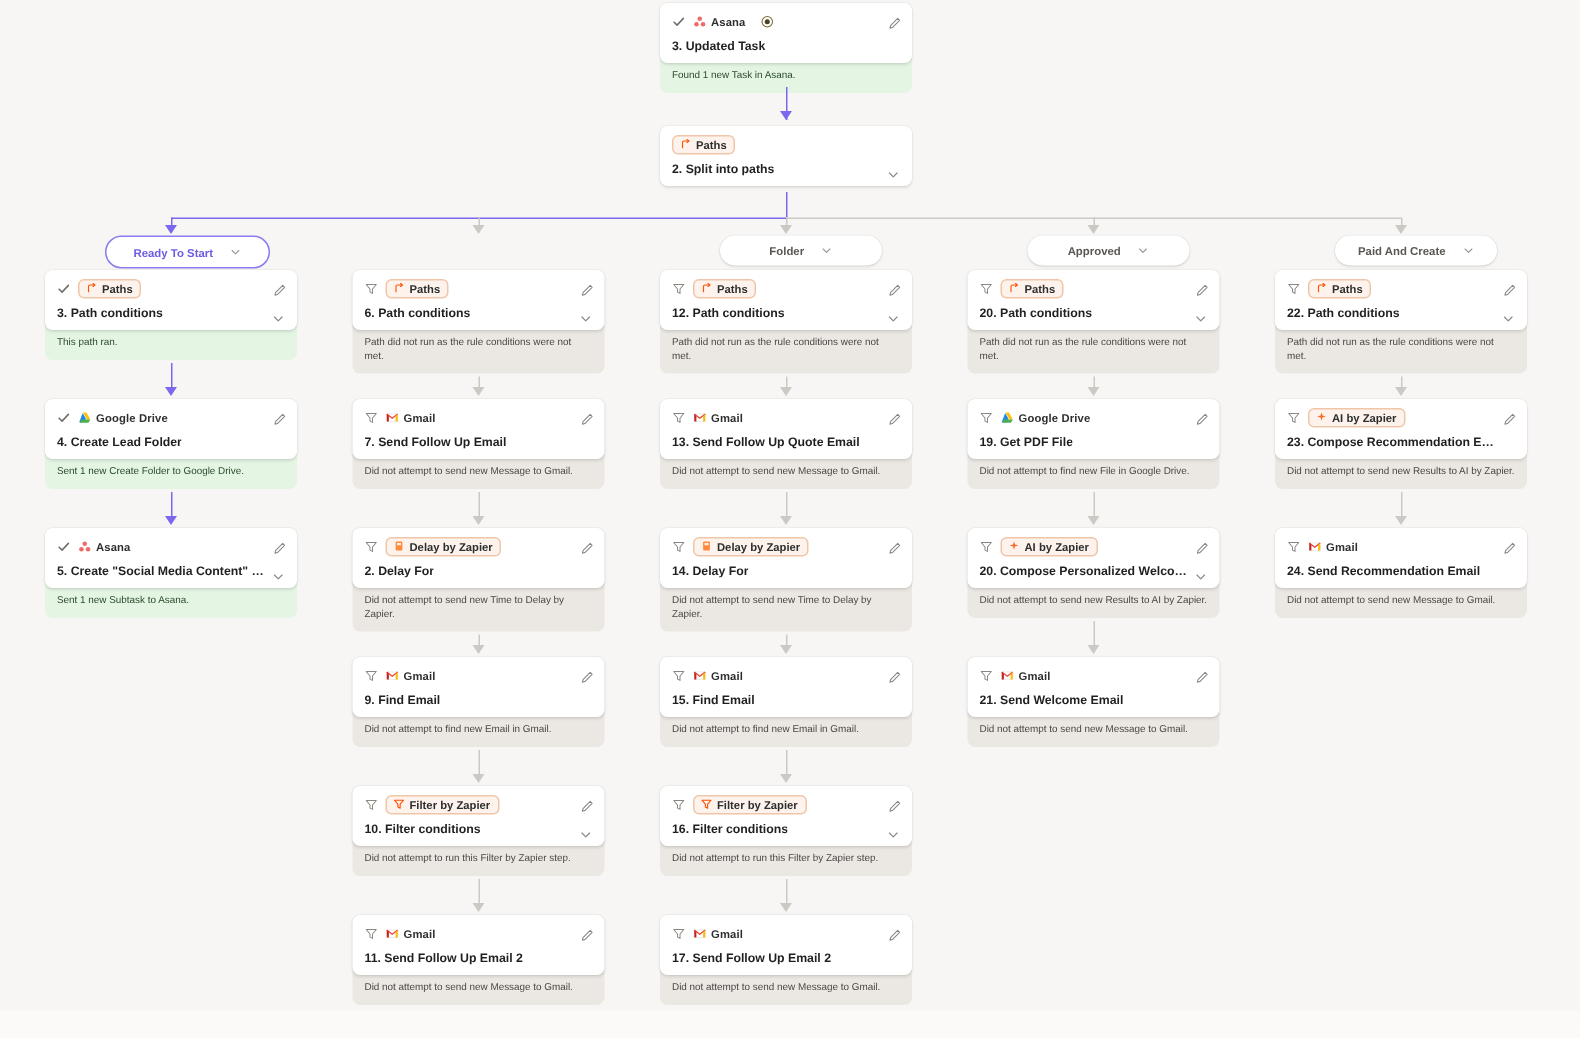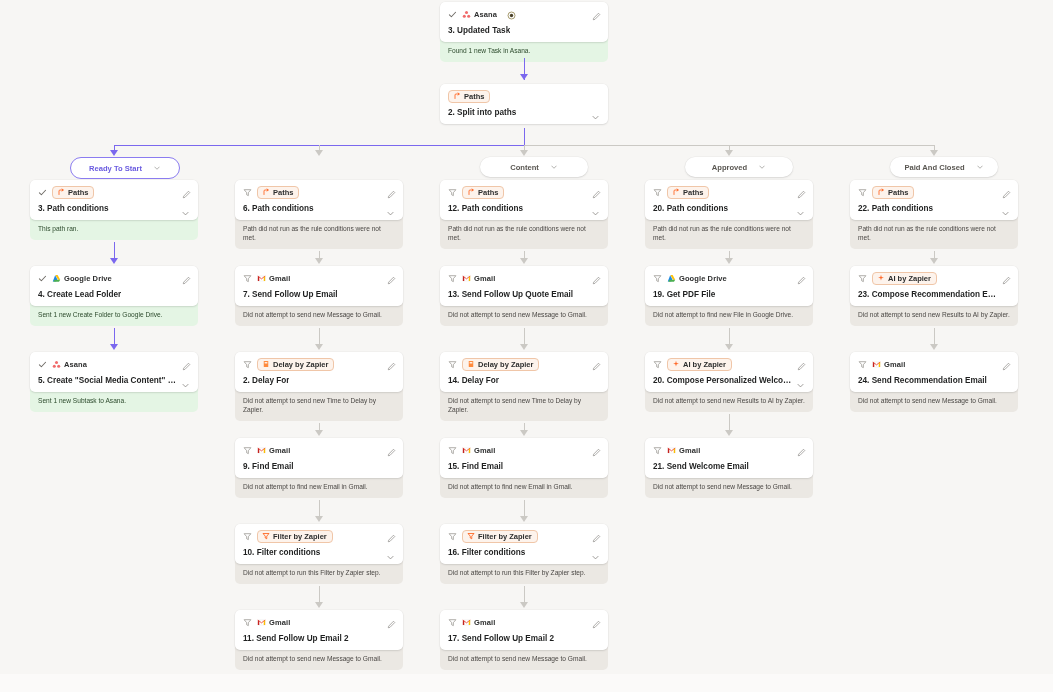--- a/index.html
+++ b/index.html
@@ -142,33 +142,33 @@
           <path d="M3.5 6 L8 10.5 L12.5 6" fill="none" stroke="#6f6c67" stroke-width="1.5" stroke-linecap="round" stroke-linejoin="round"></path>
         </svg></span>
     </div>
     <div class="pill" style="left: 275px; top: 157px; width: 88px; margin-top: 27px;">
       <span>No Response</span>
       <span class="chev"><svg width="8" height="8" viewBox="0 0 16 16">
           <path d="M3.5 6 L8 10.5 L12.5 6" fill="none" stroke="#6f6c67" stroke-width="1.5" stroke-linecap="round" stroke-linejoin="round"></path>
         </svg></span>
     </div>
     <div class="pill" style="left: 480px; top: 157px; width: 88px;">
-      <span>Content</span>
+      <span>Folder</span>
       <span class="chev"><svg width="8" height="8" viewBox="0 0 16 16">
           <path d="M3.5 6 L8 10.5 L12.5 6" fill="none" stroke="#6f6c67" stroke-width="1.5" stroke-linecap="round" stroke-linejoin="round"></path>
         </svg></span>
     </div>
     <div class="pill" style="left: 685px; top: 157px; width: 88px;">
       <span>Approved</span>
       <span class="chev"><svg width="8" height="8" viewBox="0 0 16 16">
           <path d="M3.5 6 L8 10.5 L12.5 6" fill="none" stroke="#6f6c67" stroke-width="1.5" stroke-linecap="round" stroke-linejoin="round"></path>
         </svg></span>
     </div>
     <div class="pill" style="left: 890px; top: 157px; width: 88px;">
-      <span>Paid And Closed</span>
+      <span>Paid And Create</span>
       <span class="chev"><svg width="8" height="8" viewBox="0 0 16 16">
           <path d="M3.5 6 L8 10.5 L12.5 6" fill="none" stroke="#6f6c67" stroke-width="1.5" stroke-linecap="round" stroke-linejoin="round"></path>
         </svg></span>
     </div>
     <div class="card" style="left: 30px; top: 180px; width: 168px;">
       <div class="body">
         <span class="pencil"><svg width="9" height="9" viewBox="0 0 16 16">
             <path d="M11.5 2.2 L13.8 4.5 L5.2 13.1 L2.3 13.8 L3 10.9 Z" fill="none" stroke="#5f5c58" stroke-width="1.2" stroke-linejoin="round"></path>
           </svg></span>
         <div class="row1">

